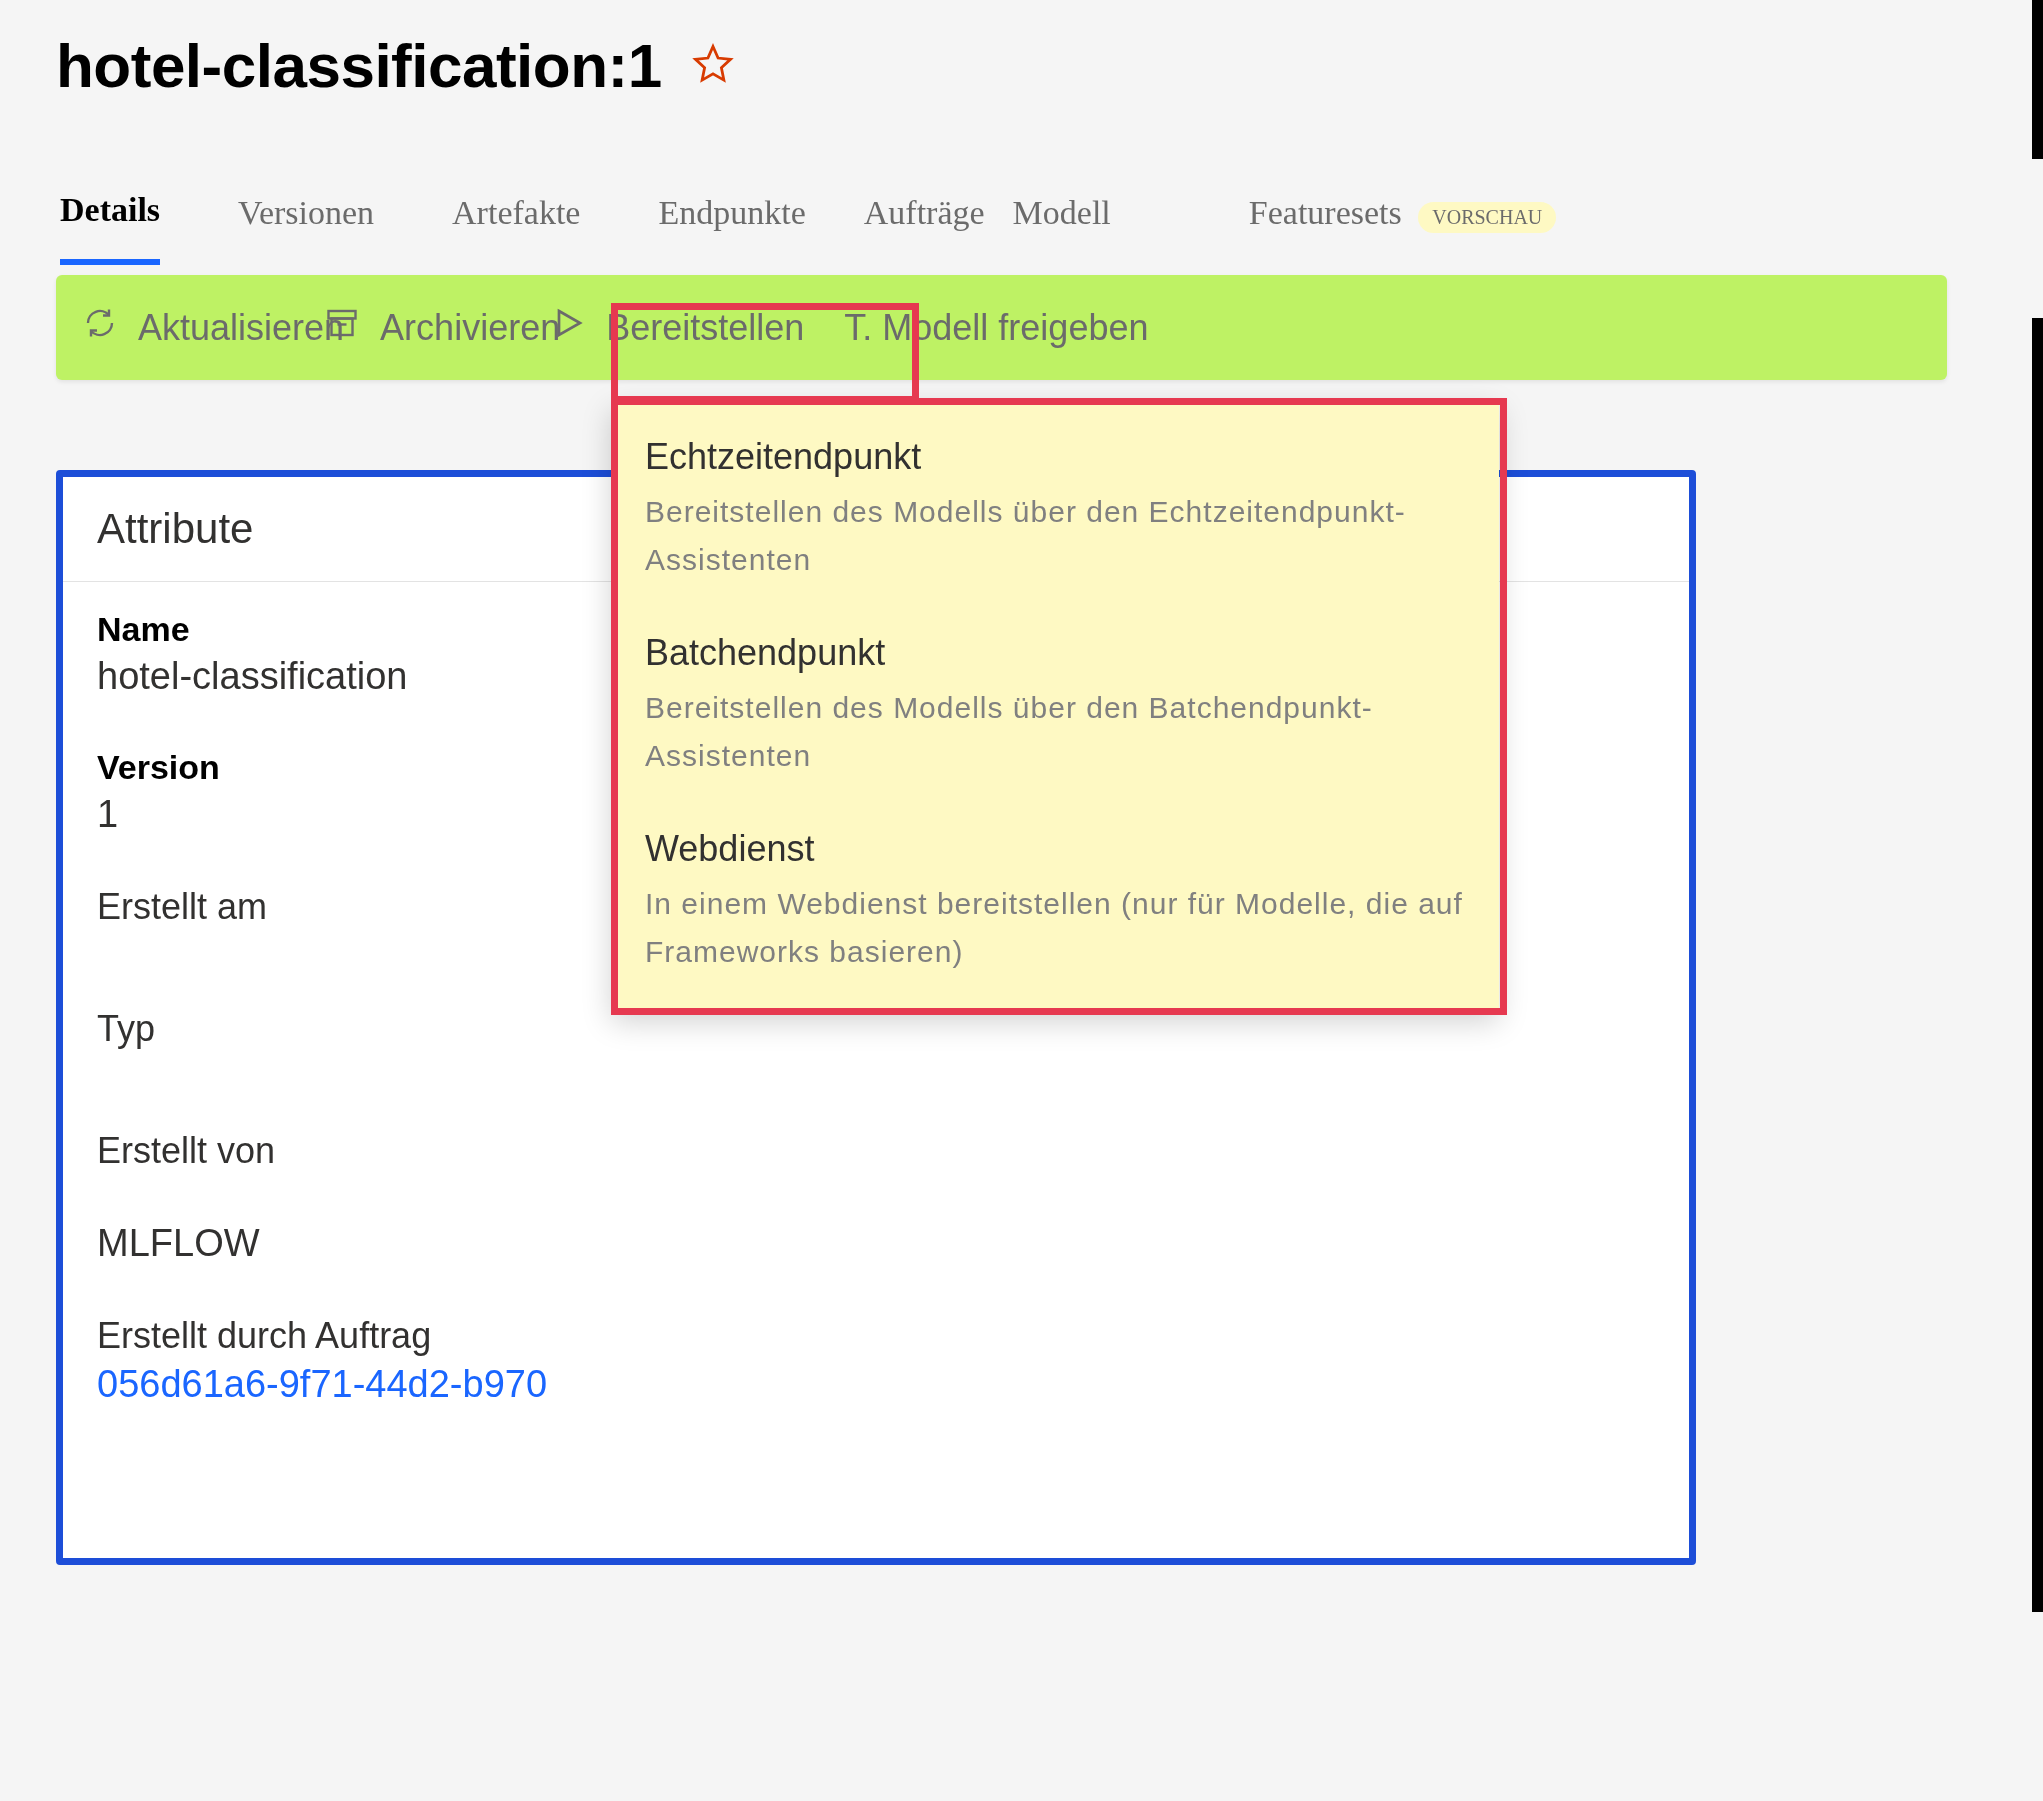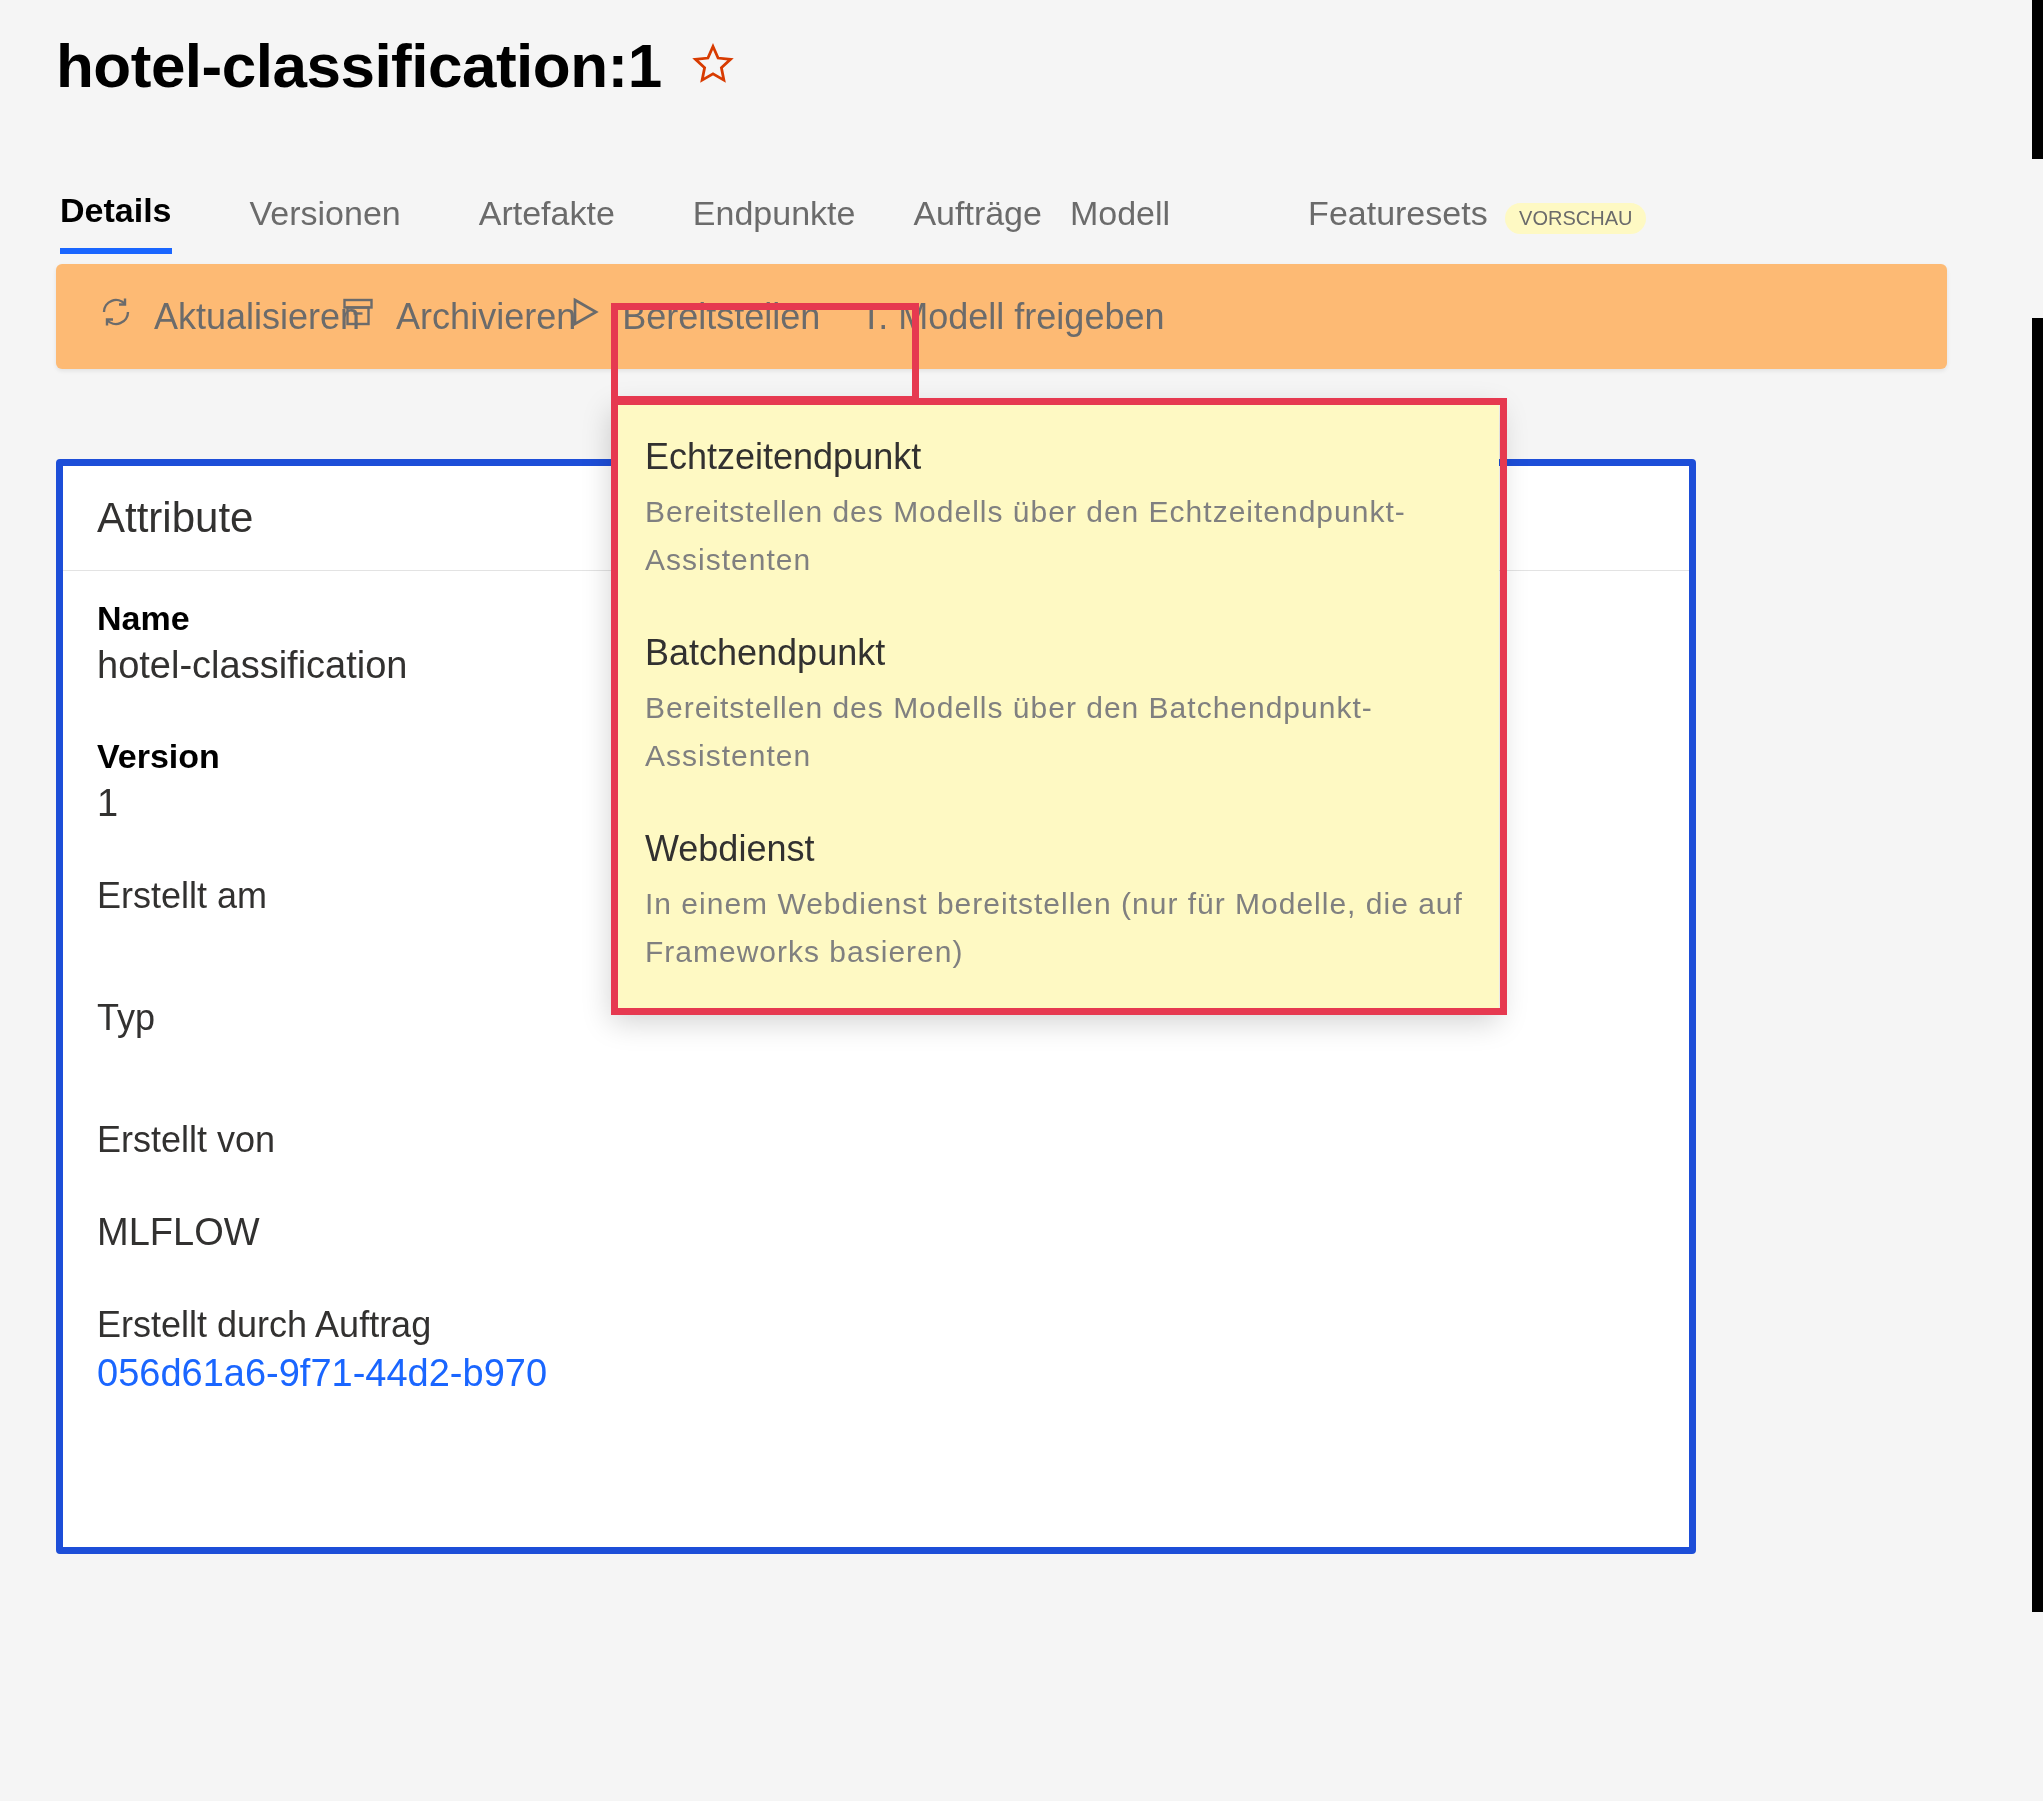--- a/index.html
+++ b/index.html
@@ -34,45 +34,46 @@
     .tabs {
       display: flex;
       align-items: center;
       gap: 78px;
       margin-bottom: 10px;
       padding-left: 4px;
     }
     .tab {
       font-size: 34px;
       color: #6b6b6b;
-      padding-bottom: 18px;
+      padding-bottom: 30px;
       cursor: pointer;
+      font-family: Liberation Serif, serif;
     }
     .tab.active {
       font-weight: 700;
       color: #000;
       border-bottom: 6px solid #1a66ff;
     }
     .tab-badge {
       display: inline-block;
       background: #fef9c3;
       color: #6b6b6b;
       font-size: 20px;
       padding: 4px 14px;
       border-radius: 20px;
       margin-left: 8px;
     }
 
     .toolbar {
-      background: #fdba74;
+      background: #bef264;
       border-radius: 6px;
       box-shadow: 0 2px 4px rgba(0,0,0,0.08);
       display: flex;
       align-items: center;
-      padding: 26px 32px;
+      padding: 26px 16px;
       gap: 10px;
       margin-right: 10px;
       width: 1891px;
     }
     .toolbar-item {
       display: flex;
       align-items: center;
       gap: 20px;
       font-size: 36px;
       color: #6b6b6b;

